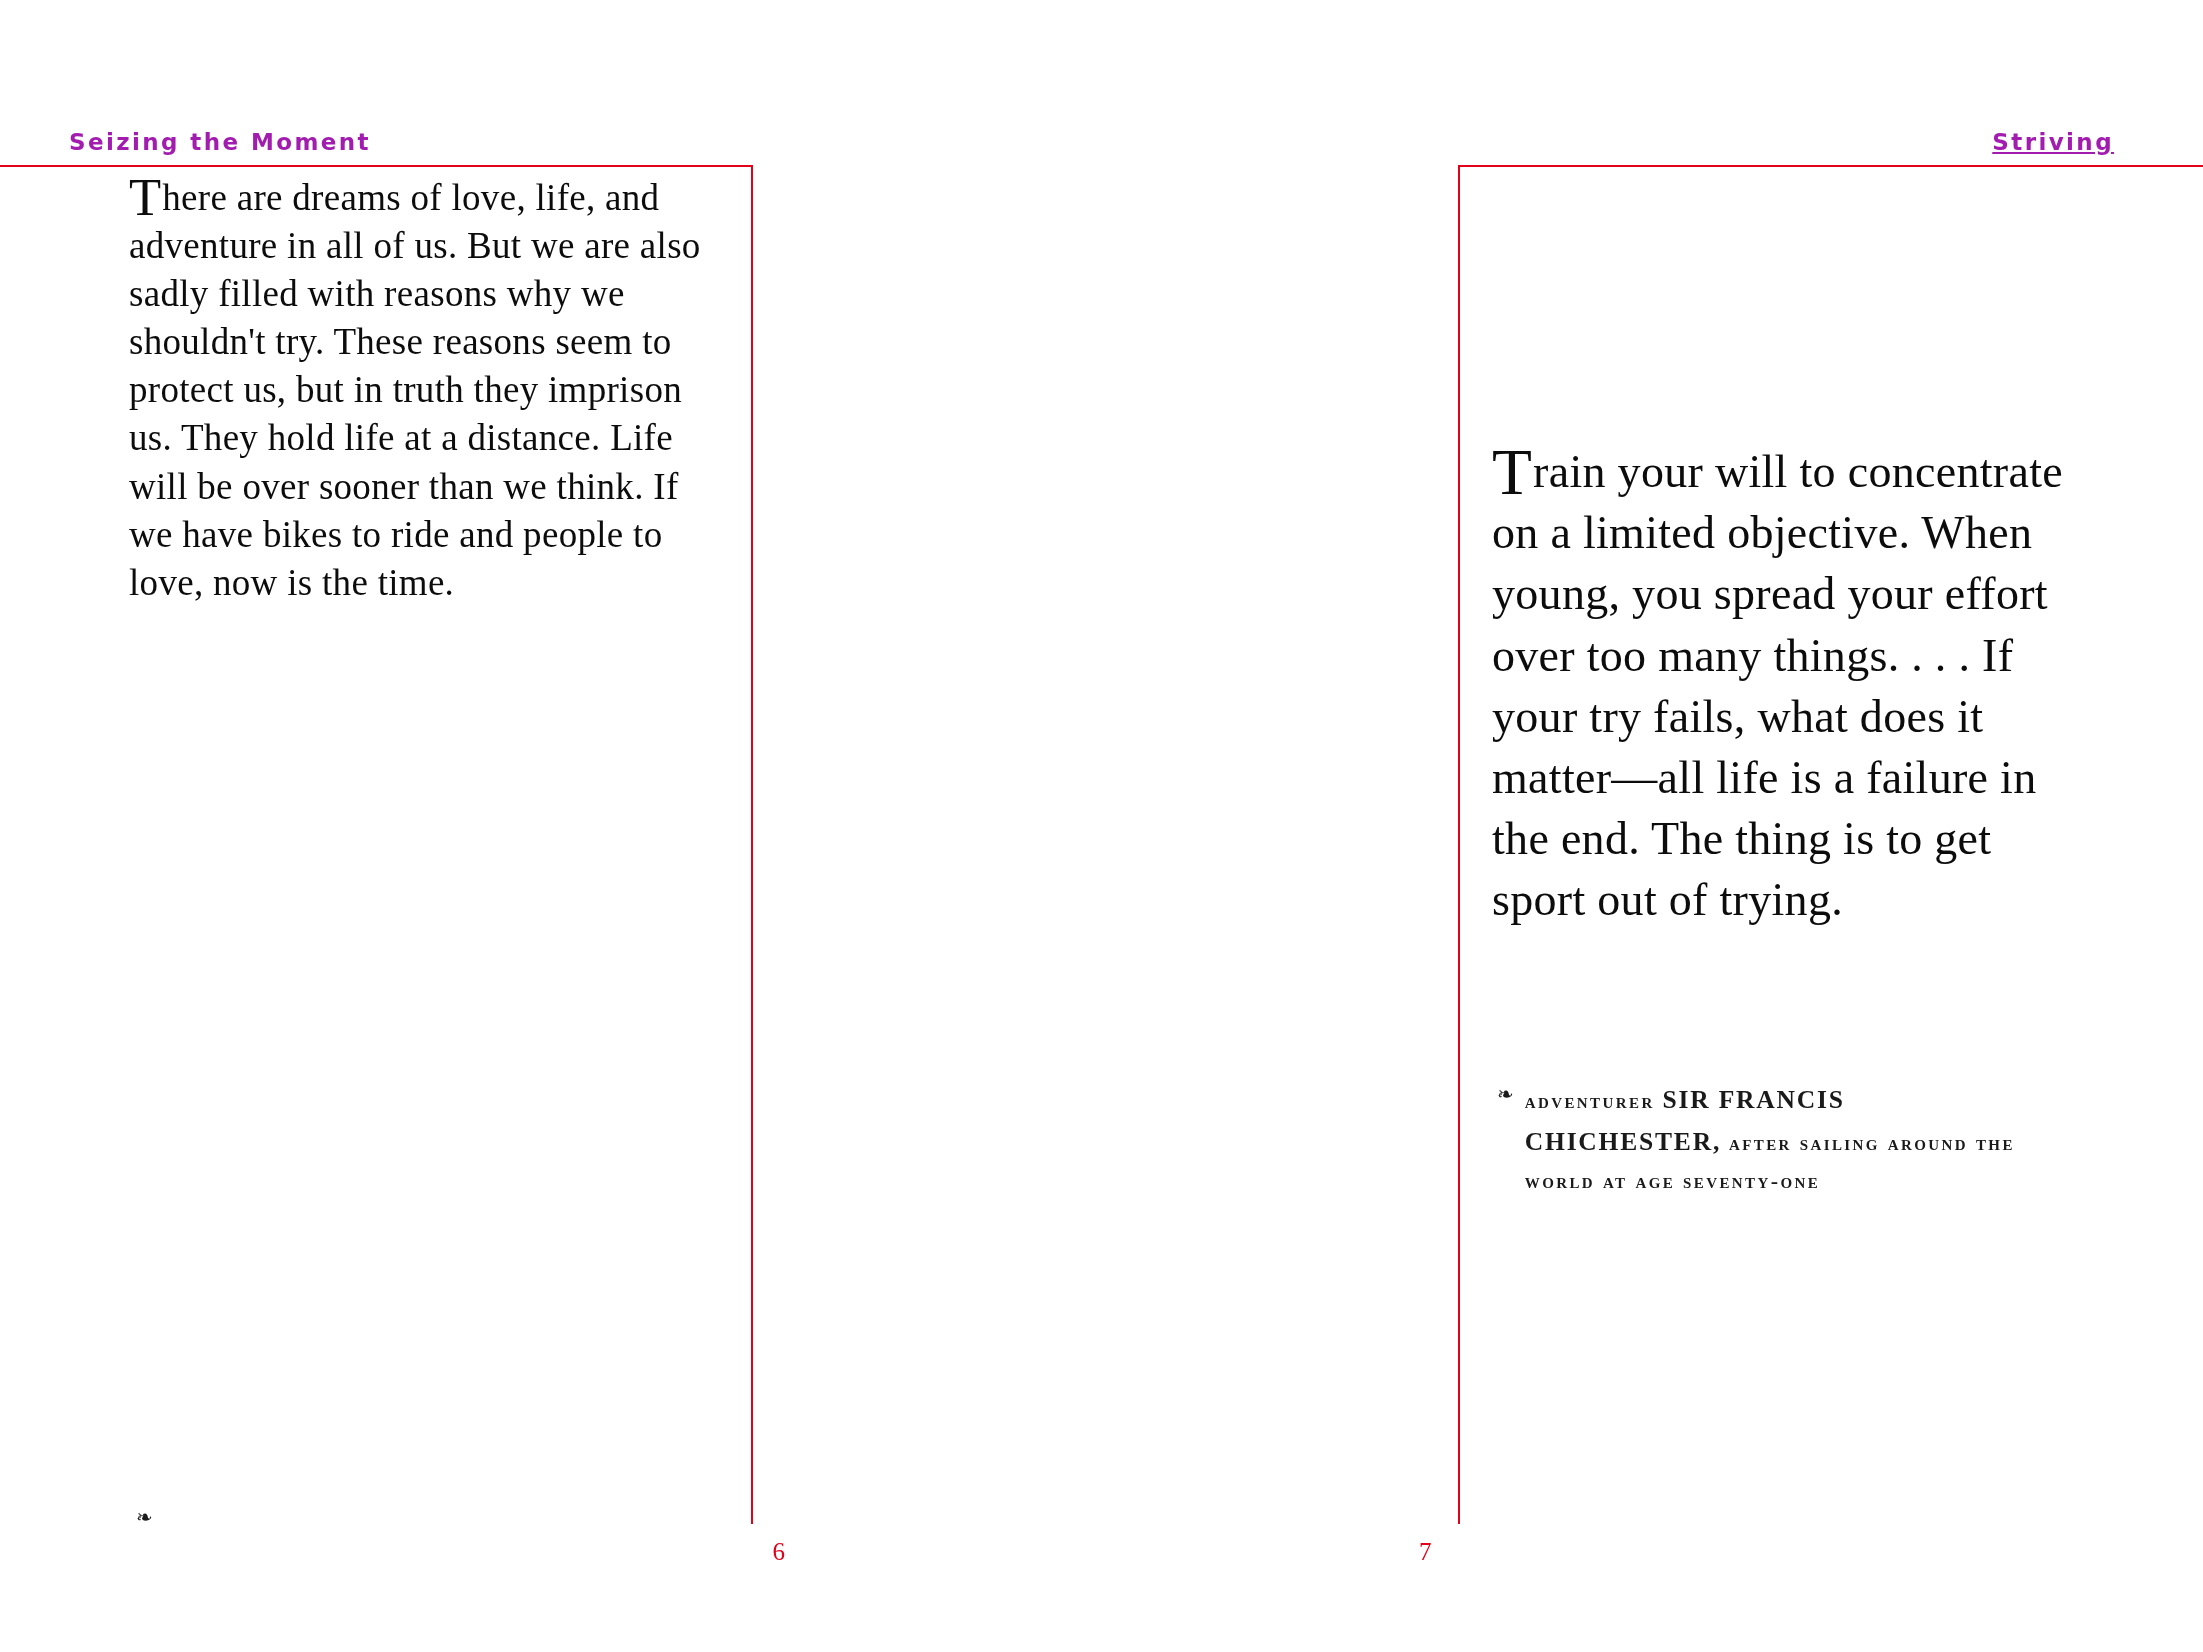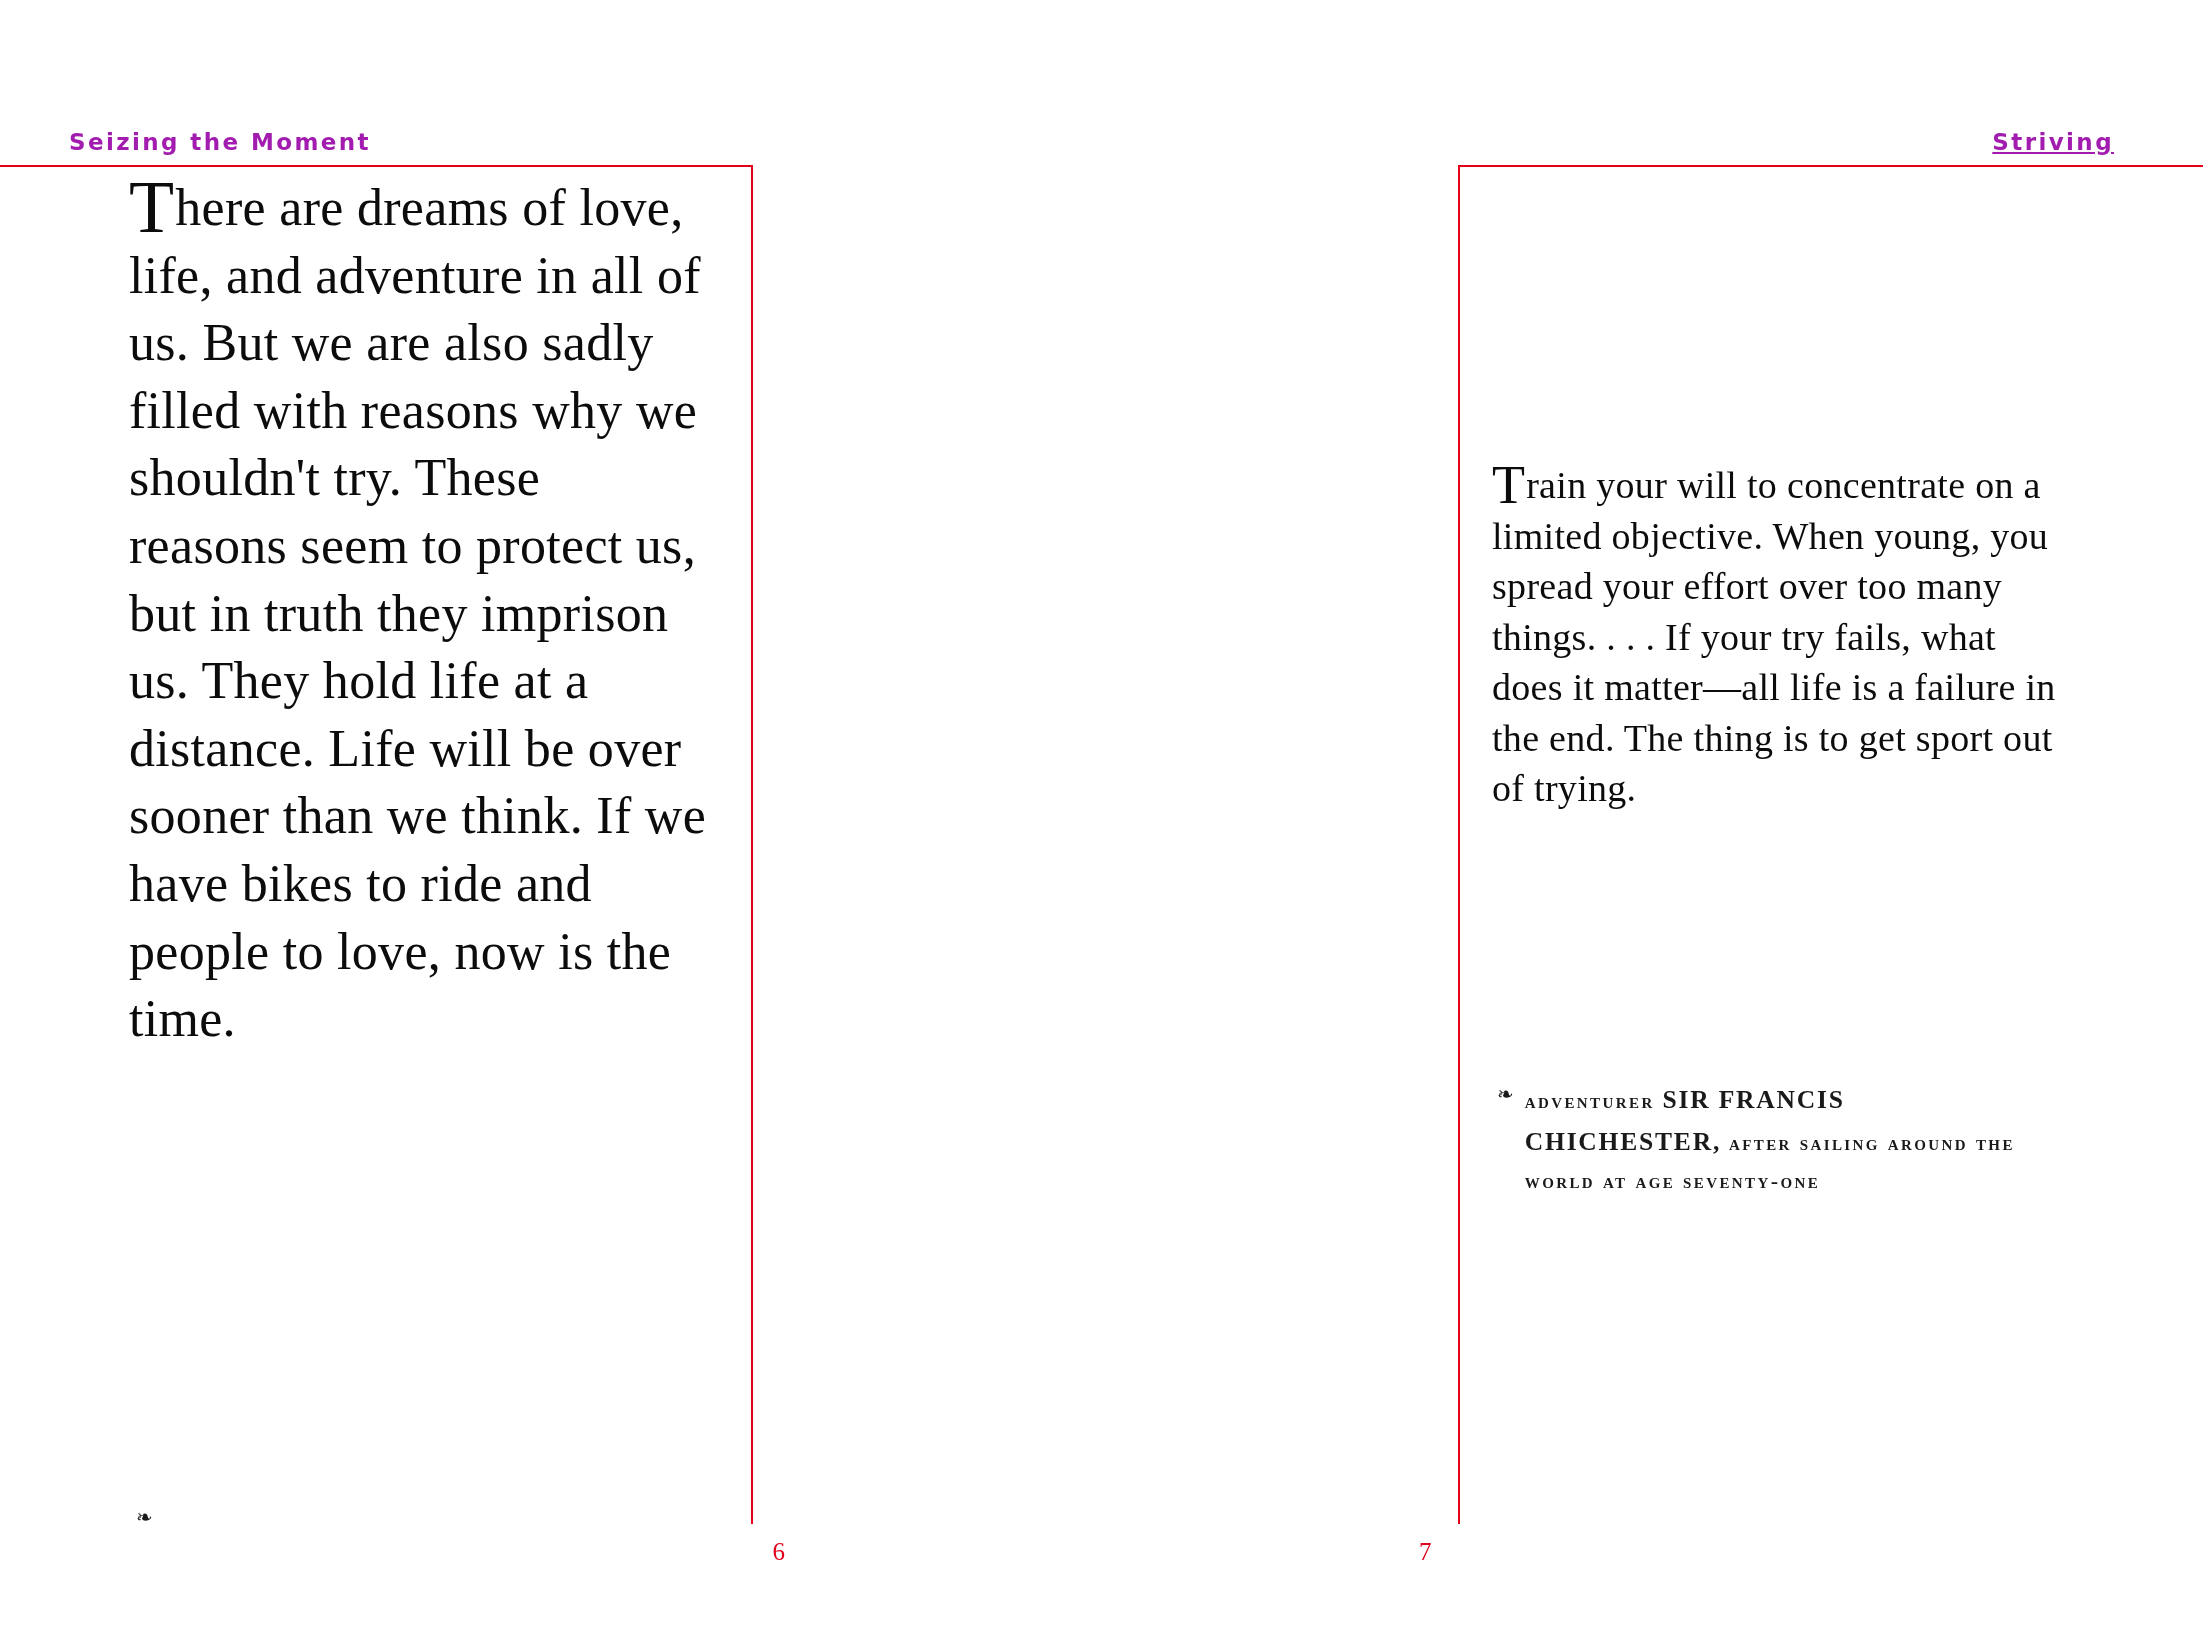--- a/index.html
+++ b/index.html
@@ -84,28 +84,28 @@
     top: 174px;
   }
   .page-right .quote-block {
     left: 390px;
     right: 138px;
     top: 441px;
   }
 
   .quote {
     font-family: "Liberation Serif", serif;
-    font-size: 52px;
+    font-size: 37px;
     line-height: 1.30;
     letter-spacing: 0.3px;
     color: #0c0c0c;
     margin: 0;
     text-align: left;
   }
-  .page-right .quote { font-size: 38px; line-height: 1.33; margin-top: 19px; }
+  .page-right .quote { font-size: 46px; line-height: 1.33; }
 
   .dropcap {
     font-size: 1.42em;
     line-height: 0.8;
     vertical-align: -0.10em;
     padding-right: 0.9px;
   }
 
   
   .attrib-wrap {

